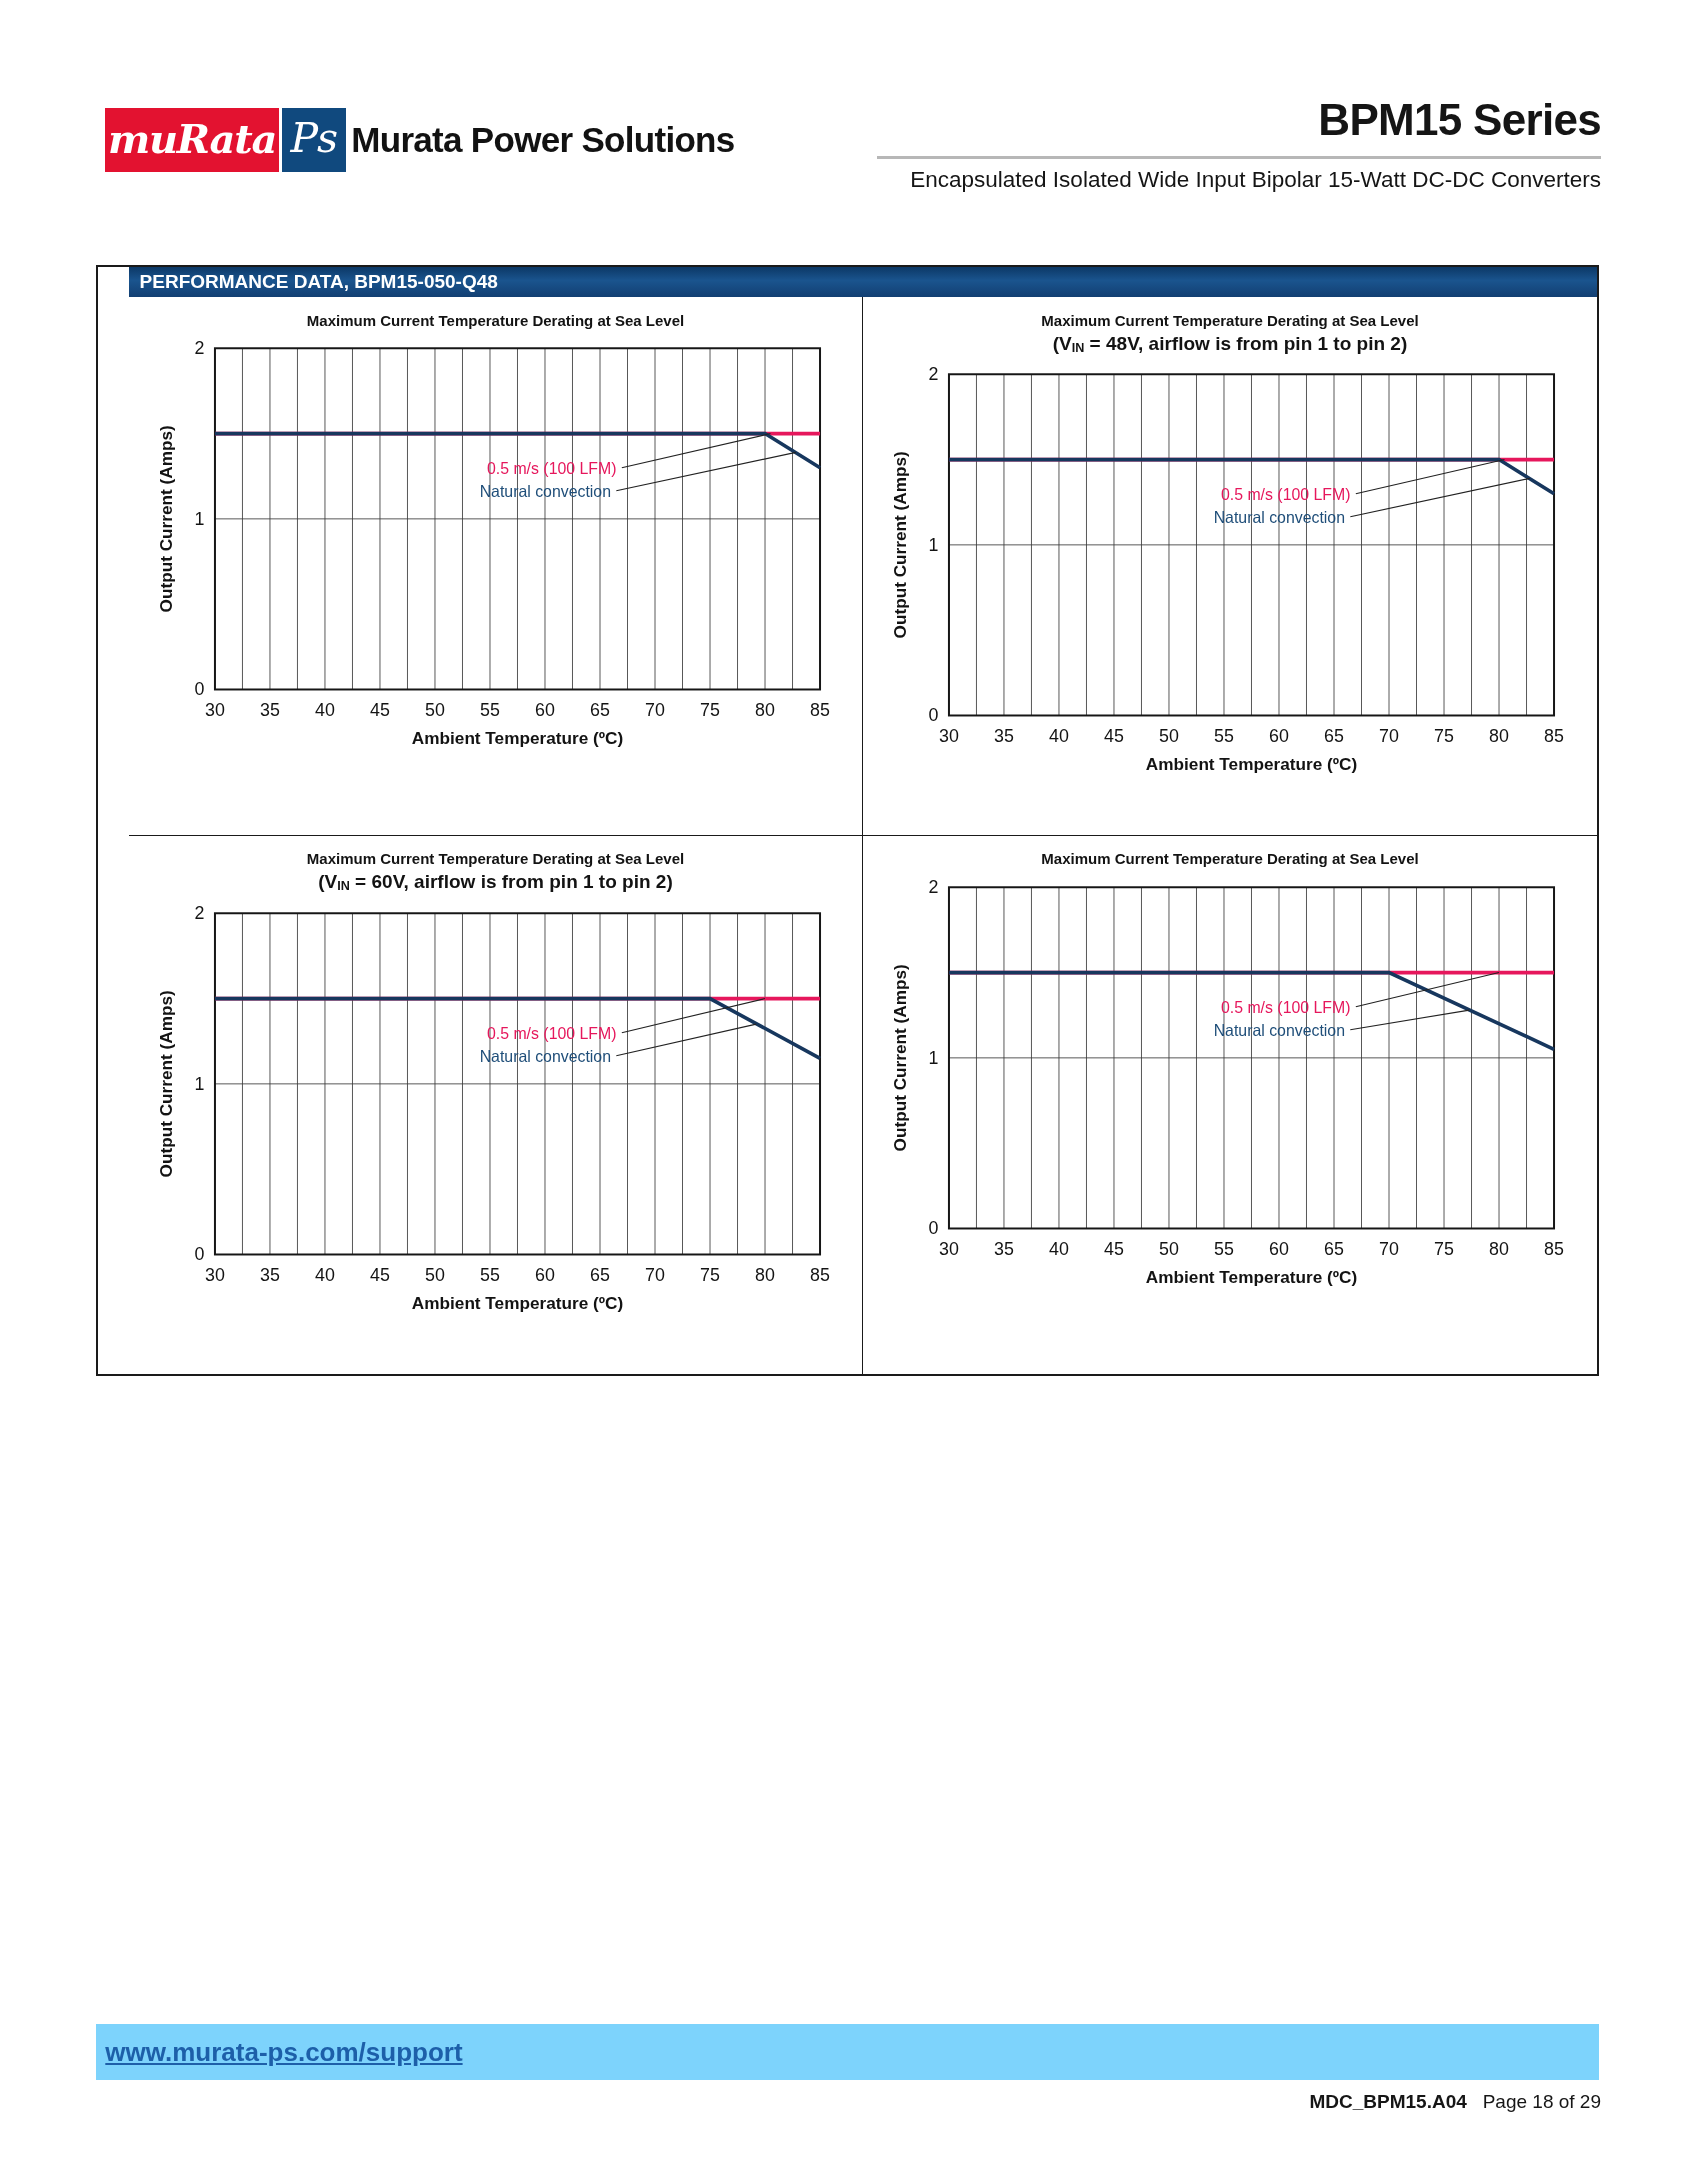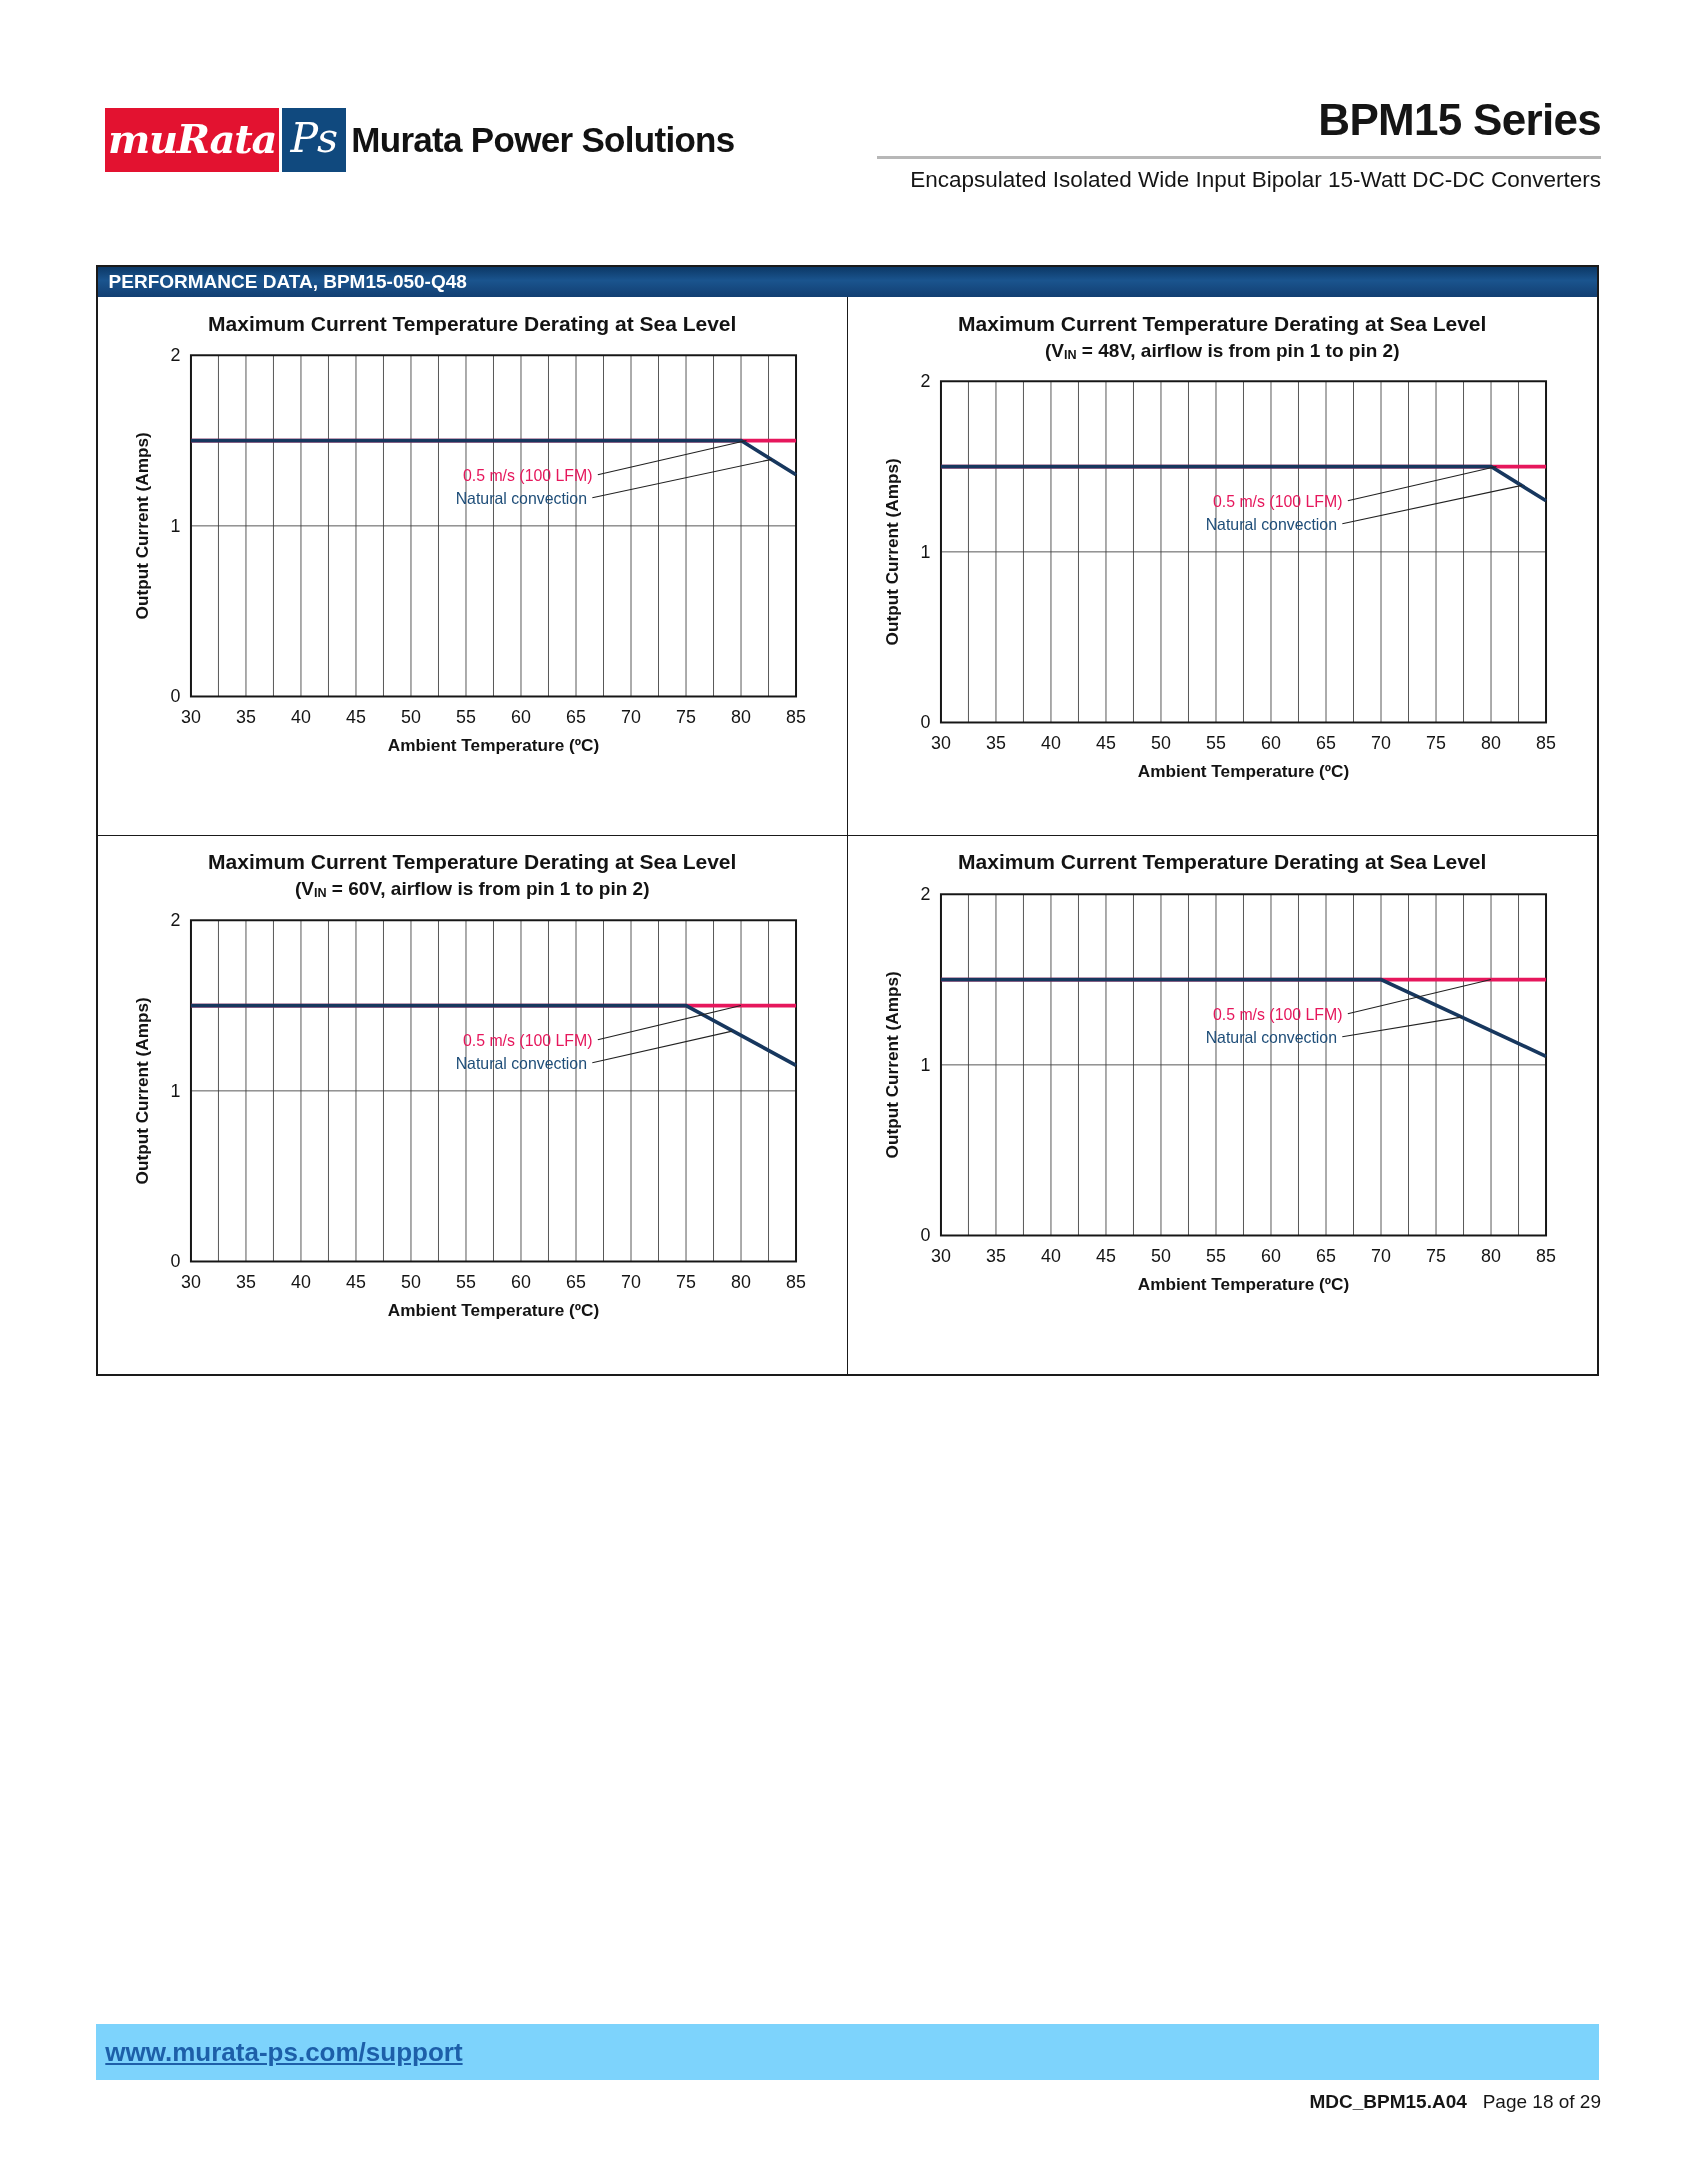--- a/index.html
+++ b/index.html
@@ -11,28 +11,28 @@
   .logo-red{width:174px;background:#e31230;}
   .logo-blue{width:64px;background:#10497e;margin-left:3.3px;}
   .logo-red span{font-family:"DejaVu Serif",serif;font-style:italic;font-weight:bold;color:#fff;font-size:40px;letter-spacing:-1.3px;padding-bottom:4px;}
   .logo-blue span{font-family:"DejaVu Serif",serif;font-style:italic;font-weight:normal;color:#fff;font-size:41px;padding-bottom:4px;}
   .company-name{margin-left:5px;font-size:35px;font-weight:bold;letter-spacing:-0.7px;color:#121212;}
   .series-title{position:absolute;right:86px;top:95px;font-size:44px;font-weight:bold;letter-spacing:-0.7px;color:#151515;}
   .header-rule{position:absolute;left:877px;right:86px;top:156px;height:2.6px;background:#b7b7b7;}
   .header-subtitle{position:absolute;right:86px;top:167px;font-size:22.5px;color:#151515;}
 
   
-  .panel{position:absolute;left:96px;top:265px;width:1503px;height:1111px;border:2px solid #1a1a1a;box-sizing:border-box;background:#fff;}
+  .panel{position:absolute;left:96px;top:265px;width:1503px;height:1111px;border:2px solid #1a1a1a;box-sizing:border-box;background:#fff;padding-left:31px;}
   .panel-header{height:30px;background:linear-gradient(180deg,#0c3866 0%,#1a548e 45%,#123f72 100%);display:flex;align-items:center;}
   .panel-header span{color:#ffffff;font-weight:bold;font-size:19px;padding-left:10.6px;letter-spacing:0px;}
   .panel-grid{display:grid;grid-template-columns:1fr 1fr;grid-template-rows:1fr 1fr;height:1077px;}
   .quadrant{box-sizing:border-box;padding-top:14.6px;}
   .q-left{border-right:1.3px solid #1a1a1a;}
   .q-top{border-bottom:1.3px solid #1a1a1a;}
-  .q-title{text-align:center;font-weight:bold;font-size:21px;color:#131313;}
+  .q-title{text-align:center;font-weight:bold;font-size:15px;color:#131313;}
   .q-subtitle{text-align:center;font-weight:bold;font-size:19px;color:#131313;margin-top:4px;}
   .q-subtitle .vsub{font-size:12.6px;position:relative;top:2px;letter-spacing:0px;}
   .chart-svg{display:block;margin:10.6px auto 0 auto;width:688px;height:410px;}
 
   
   .footer-bar{position:absolute;left:96px;top:2024px;width:1503px;height:56px;background:#7dd3fc;display:flex;align-items:center;}
   .footer-link{margin-left:9.3px;font-size:26px;font-weight:bold;color:#1d5fa9;text-decoration:underline;}
   .footer-meta{position:absolute;right:86px;top:2091px;font-size:19px;color:#161616;}
   .footer-meta .doc{font-weight:bold;}
 </style>

